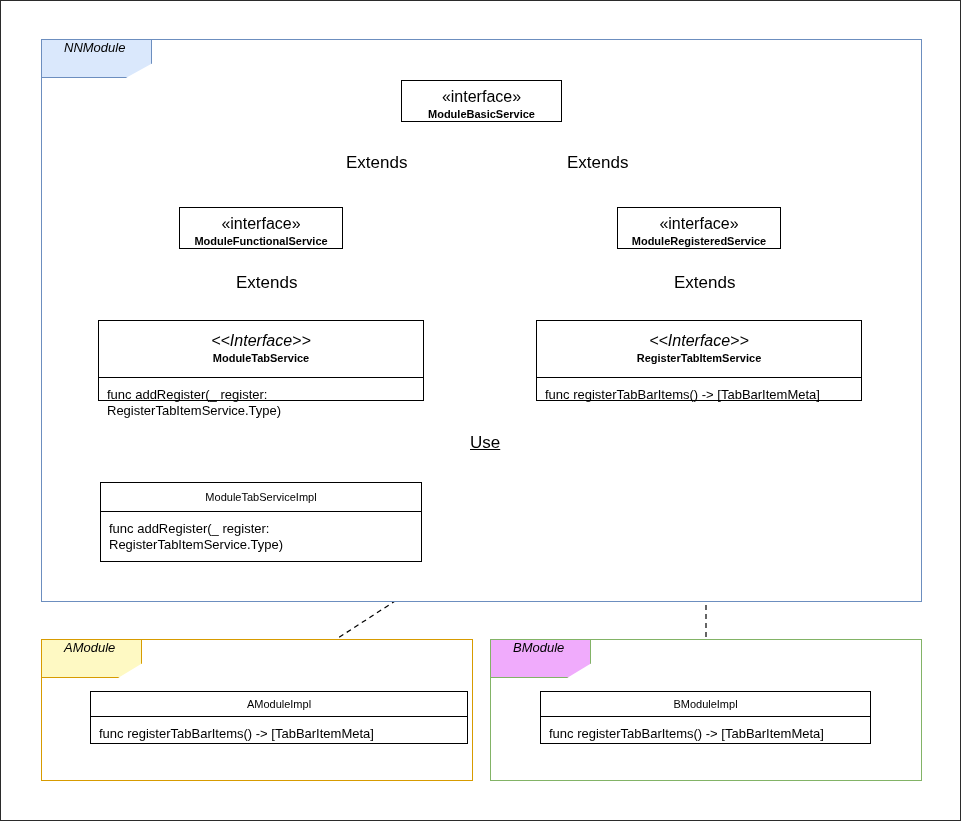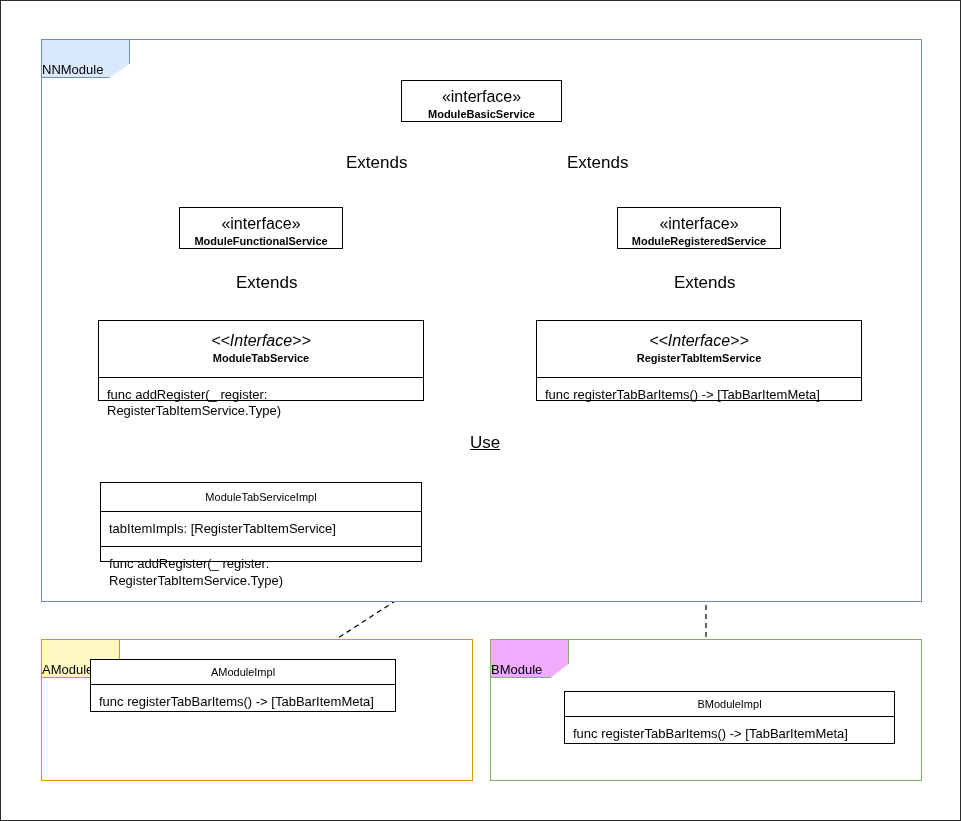--- a/index.html
+++ b/index.html
@@ -40,23 +40,24 @@
 
   .module-tab {
     position: absolute;
     left: -1px;
     top: -1px;
     height: 39px;
     box-sizing: border-box;
     font-size: 13px;
     color: #000000;
     display: flex;
-    align-items: flex-end;
-    padding-left: 0;
+    align-items: flex-start;
+    padding-left: 22px;
     padding-right: 26px;
+    font-style: italic;
   }
   .module-tab.nn {
     background: #dae8fc;
     border: 1px solid #6c8ebf;
     clip-path: polygon(0 0, 100% 0, 100% 62%, 76% 100%, 0 100%);
   }
   .module-tab.amod {
     background: #fef9c3;
     border: 1px solid #d79b00;
     clip-path: polygon(0 0, 100% 0, 100% 62%, 76% 100%, 0 100%);
@@ -220,32 +221,31 @@
       <span class="stereo ital">&lt;&lt;Interface&gt;&gt;</span>
       <span class="cname">RegisterTabItemService</span>
     </div>
     <div class="compartment">func registerTabBarItems() -&gt; [TabBarItemMeta]</div>
   </div>
 
   <div class="uml" style="left:99px; top:481px; width:322px; height:80px;">
     <div class="header" style="padding-top:7px; padding-bottom:7px;">
       <span class="cname plain">ModuleTabServiceImpl</span>
     </div>
-    <div class="compartment">tabItemImpls: [RegisterTabItemService]</div>
     <div class="compartment">func addRegister(_ register: RegisterTabItemService.Type)</div>
   </div>
 
-  <div class="uml" style="left:89px; top:658px; width:306px; height:53px;">
+  <div class="uml" style="left:89px; top:690px; width:378px; height:53px;">
     <div class="header" style="padding-top:5px; padding-bottom:5px;">
       <span class="cname plain">AModuleImpl</span>
     </div>
     <div class="compartment">func registerTabBarItems() -&gt; [TabBarItemMeta]</div>
   </div>
 
-  <div class="uml" style="left:539px; top:690px; width:331px; height:53px;margin-left:24px;">
+  <div class="uml" style="left:539px; top:690px; width:331px; height:53px;">
     <div class="header" style="padding-top:5px; padding-bottom:5px;">
       <span class="cname plain">BModuleImpl</span>
     </div>
     <div class="compartment">func registerTabBarItems() -&gt; [TabBarItemMeta]</div>
   </div>
 
   <div class="edge-label" style="left:342px; top:152px;">Extends</div>
 
   <div class="edge-label" style="left:563px; top:152px;">Extends</div>
 

